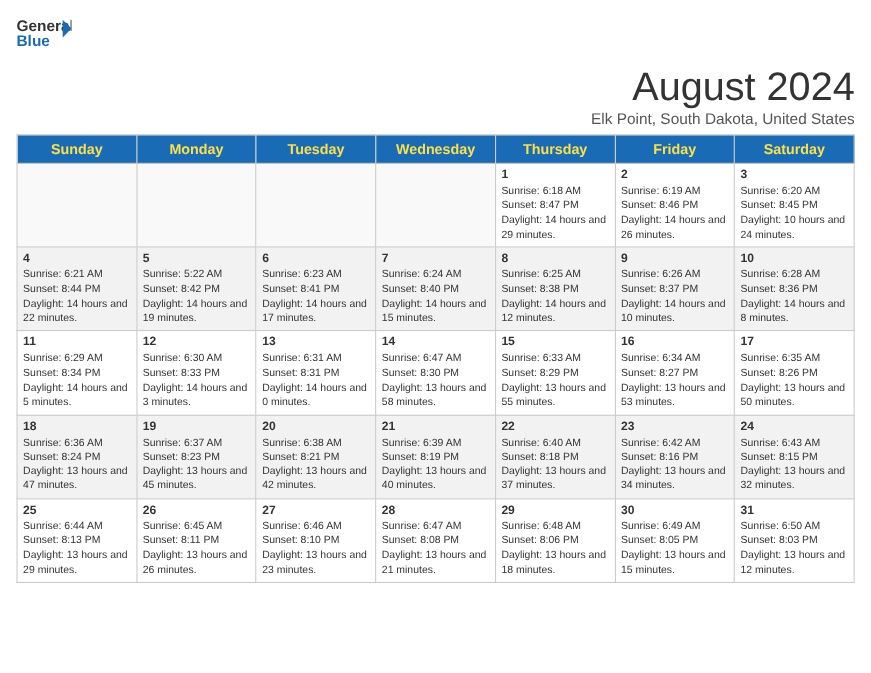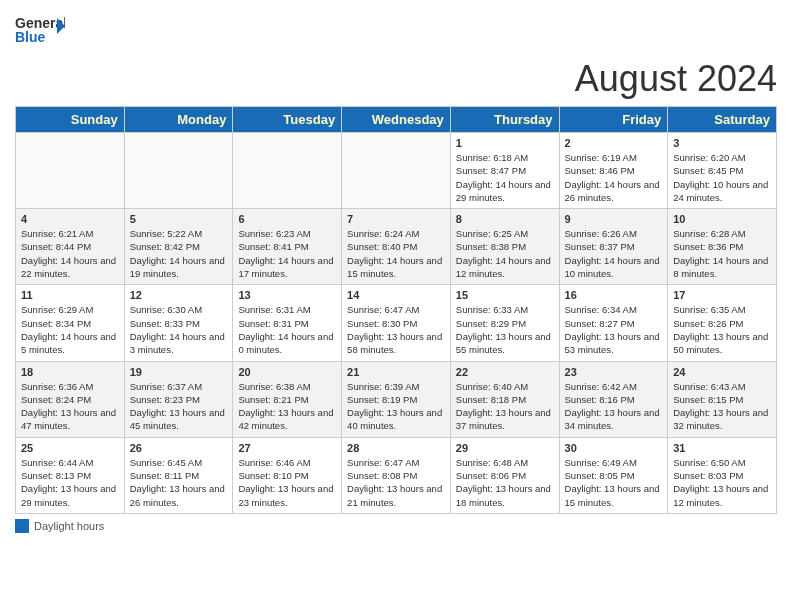--- a/index.html
+++ b/index.html
@@ -9,21 +9,21 @@
 
     .header-row { display: flex; justify-content: space-between; align-items: flex-start; margin-bottom: 4px; }
 
     .logo { display: flex; align-items: center; }
 
     .title-area { text-align: right; }
     .month-title { font-size: 36px; color: #333; font-weight: normal; margin-top: 48px; }
     .location-title { font-size: 14px; color: #555; }
 
     .calendar { width: 100%; border-collapse: collapse; margin-top: 6px; }
-    .calendar th { background: #1a6bb5; color: #fef9c3; text-align: right; padding: 5px 6px; font-size: 13px; font-weight: bold; border: 1px solid #ccc; }
+    .calendar th { background: #1a6bb5; color: #fde047; text-align: center; padding: 5px 6px; font-size: 13px; font-weight: bold; border: 1px solid #ccc; }
     .calendar td { border: 1px solid #ccc; vertical-align: top; padding: 4px 5px; font-size: 10px; color: #333; width: calc(100%/7); background: #fff; height: 75px; }
     .calendar td.empty { background: #f9f9f9; }
     .calendar tr:nth-child(even) td { background: #f2f2f2; }
     .calendar tr:nth-child(even) td.empty { background: #ececec; }
 
     .day-num { font-weight: bold; font-size: 11px; margin-bottom: 2px; }
     .day-info { font-size: 9.5px; line-height: 1.4; }
 
     .legend { display: flex; align-items: center; margin-top: 5px; font-size: 11px; color: #555; }
     .legend-box { width: 14px; height: 14px; background: #1a6bb5; margin-right: 5px; }
@@ -37,20 +37,21 @@
       <div>
         <svg width="50" height="40" viewBox="0 0 50 40">
           <text x="0" y="18" font-size="14" font-weight="bold" fill="#333">General</text>
           <text x="0" y="32" font-size="14" font-weight="bold" fill="#1a6bb5">Blue</text>
           <polygon points="42,8 50,16 42,24" fill="#1a6bb5"></polygon>
         </svg>
       </div>
     </div>
     <div class="title-area">
       <div class="month-title">August 2024</div>
+      <div class="location-title">Elk Point, South Dakota, United States</div>
     </div>
   </div>
 
   <table class="calendar">
     <thead>
       <tr>
         <th>Sunday</th>
         <th>Monday</th>
         <th>Tuesday</th>
         <th>Wednesday</th>
@@ -194,17 +195,13 @@
             <div class="day-info"><span>Sunrise: 6:49 AM</span><br><span>Sunset: 8:05 PM</span><br><span>Daylight: 13 hours and 15 minutes.</span></div>
           </td>
           <td>
             <div class="day-num">31</div>
             <div class="day-info"><span>Sunrise: 6:50 AM</span><br><span>Sunset: 8:03 PM</span><br><span>Daylight: 13 hours and 12 minutes.</span></div>
           </td>
         </tr>
       </tbody>
   </table>
 
-  <div class="legend">
-    <div class="legend-box"></div>
-    <span>Daylight hours</span>
-  </div>
 </div>
 
 </body></html>

